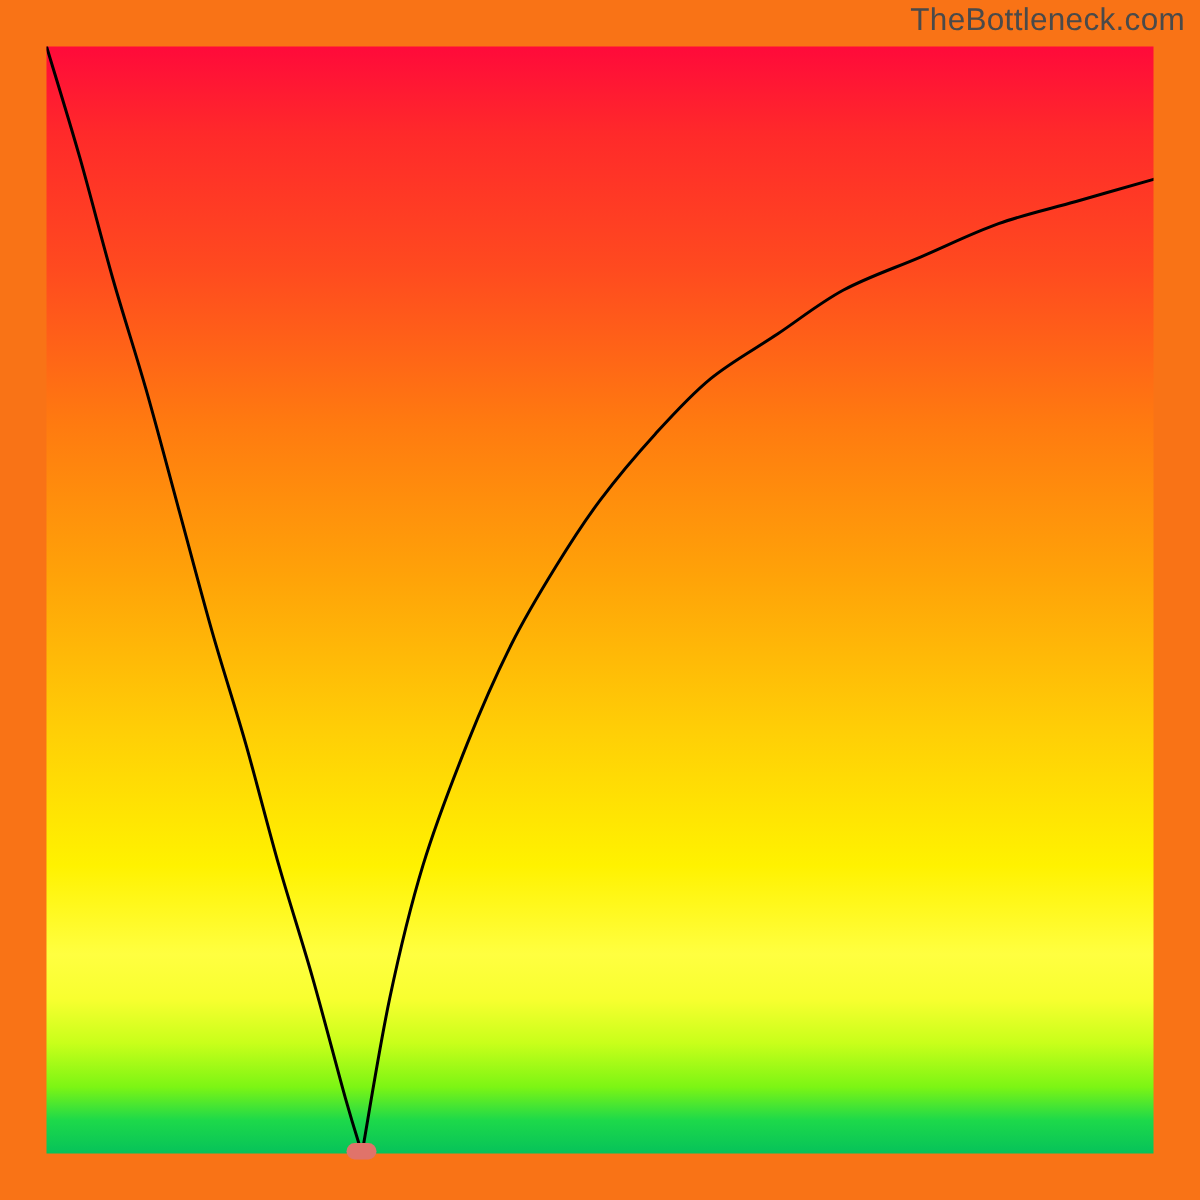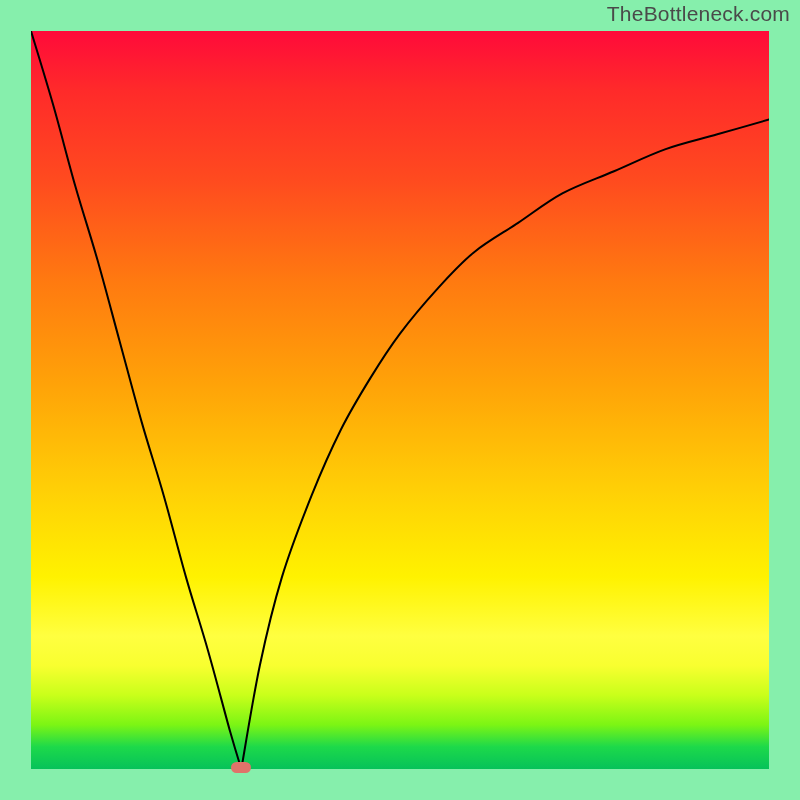--- a/index.html
+++ b/index.html
@@ -8,21 +8,21 @@
     width: 800px;
     height: 800px;
     overflow: hidden;
     background: #000;
     font-family: Arial, Helvetica, sans-serif;
   }
   .frame {
     position: relative;
     width: 800px;
     height: 800px;
-    background: #86efac;
+    background: #f97316;
   }
   .watermark {
     position: absolute;
     top: 2px;
     right: 10px;
     color: #4a4a4a;
     font-size: 21px;
     font-weight: 500;
     letter-spacing: 0.2px;
     user-select: none;

